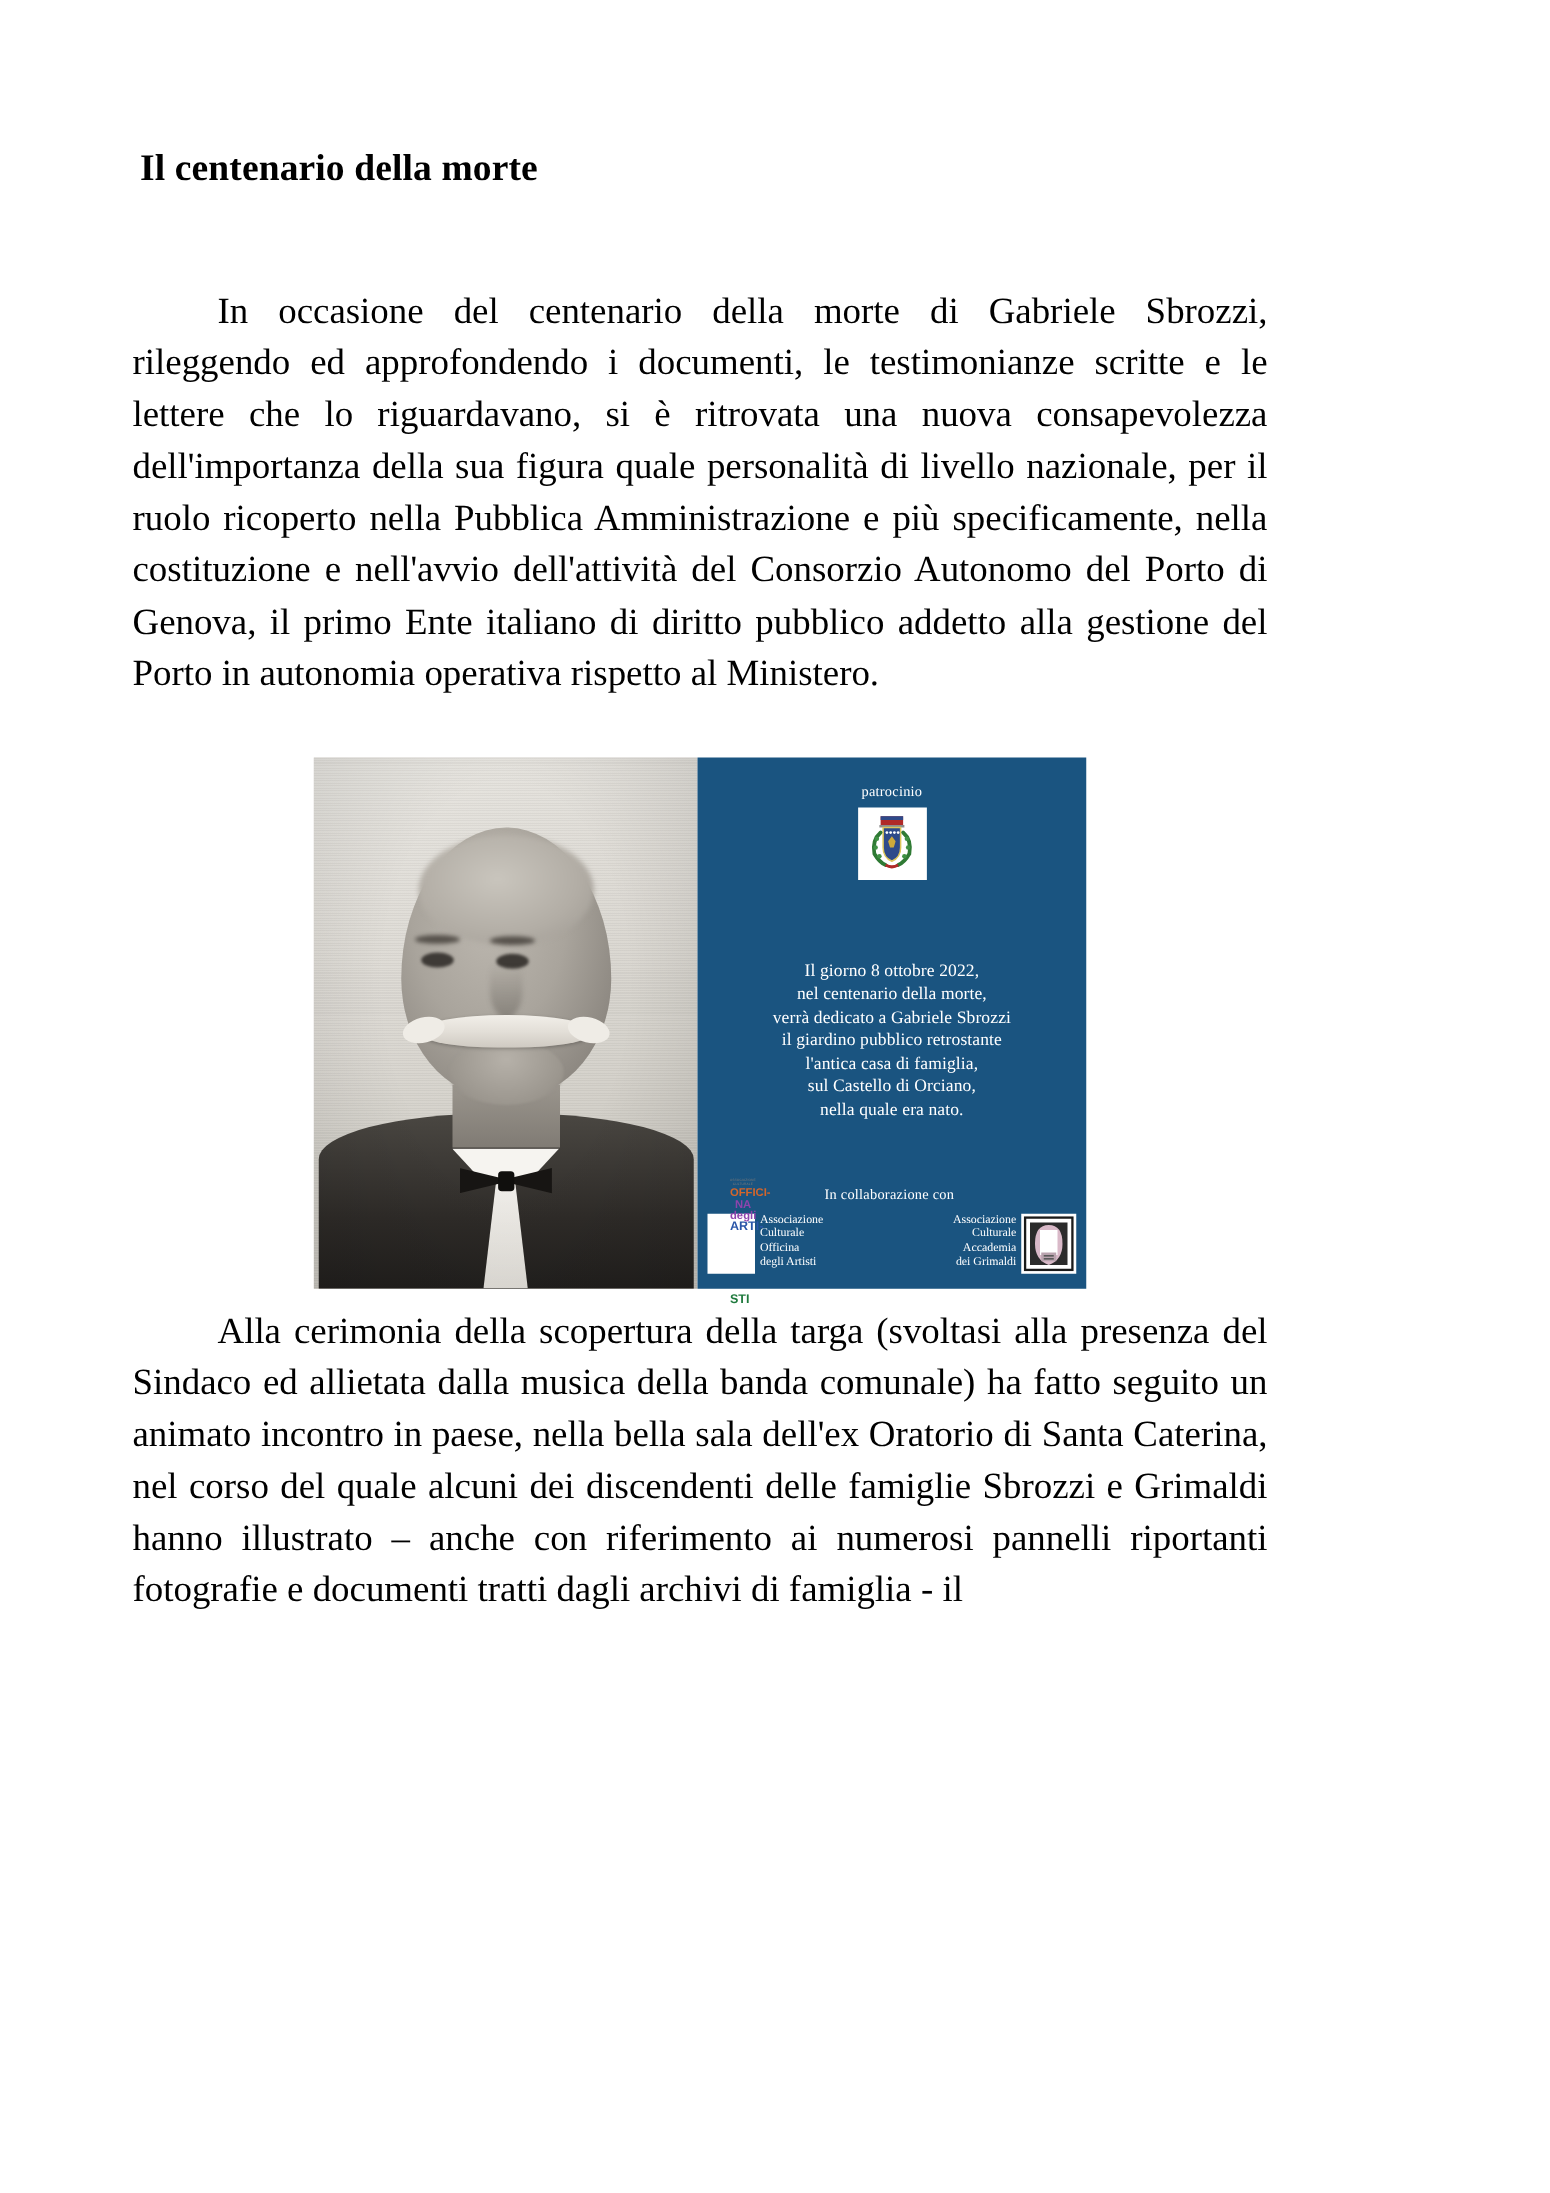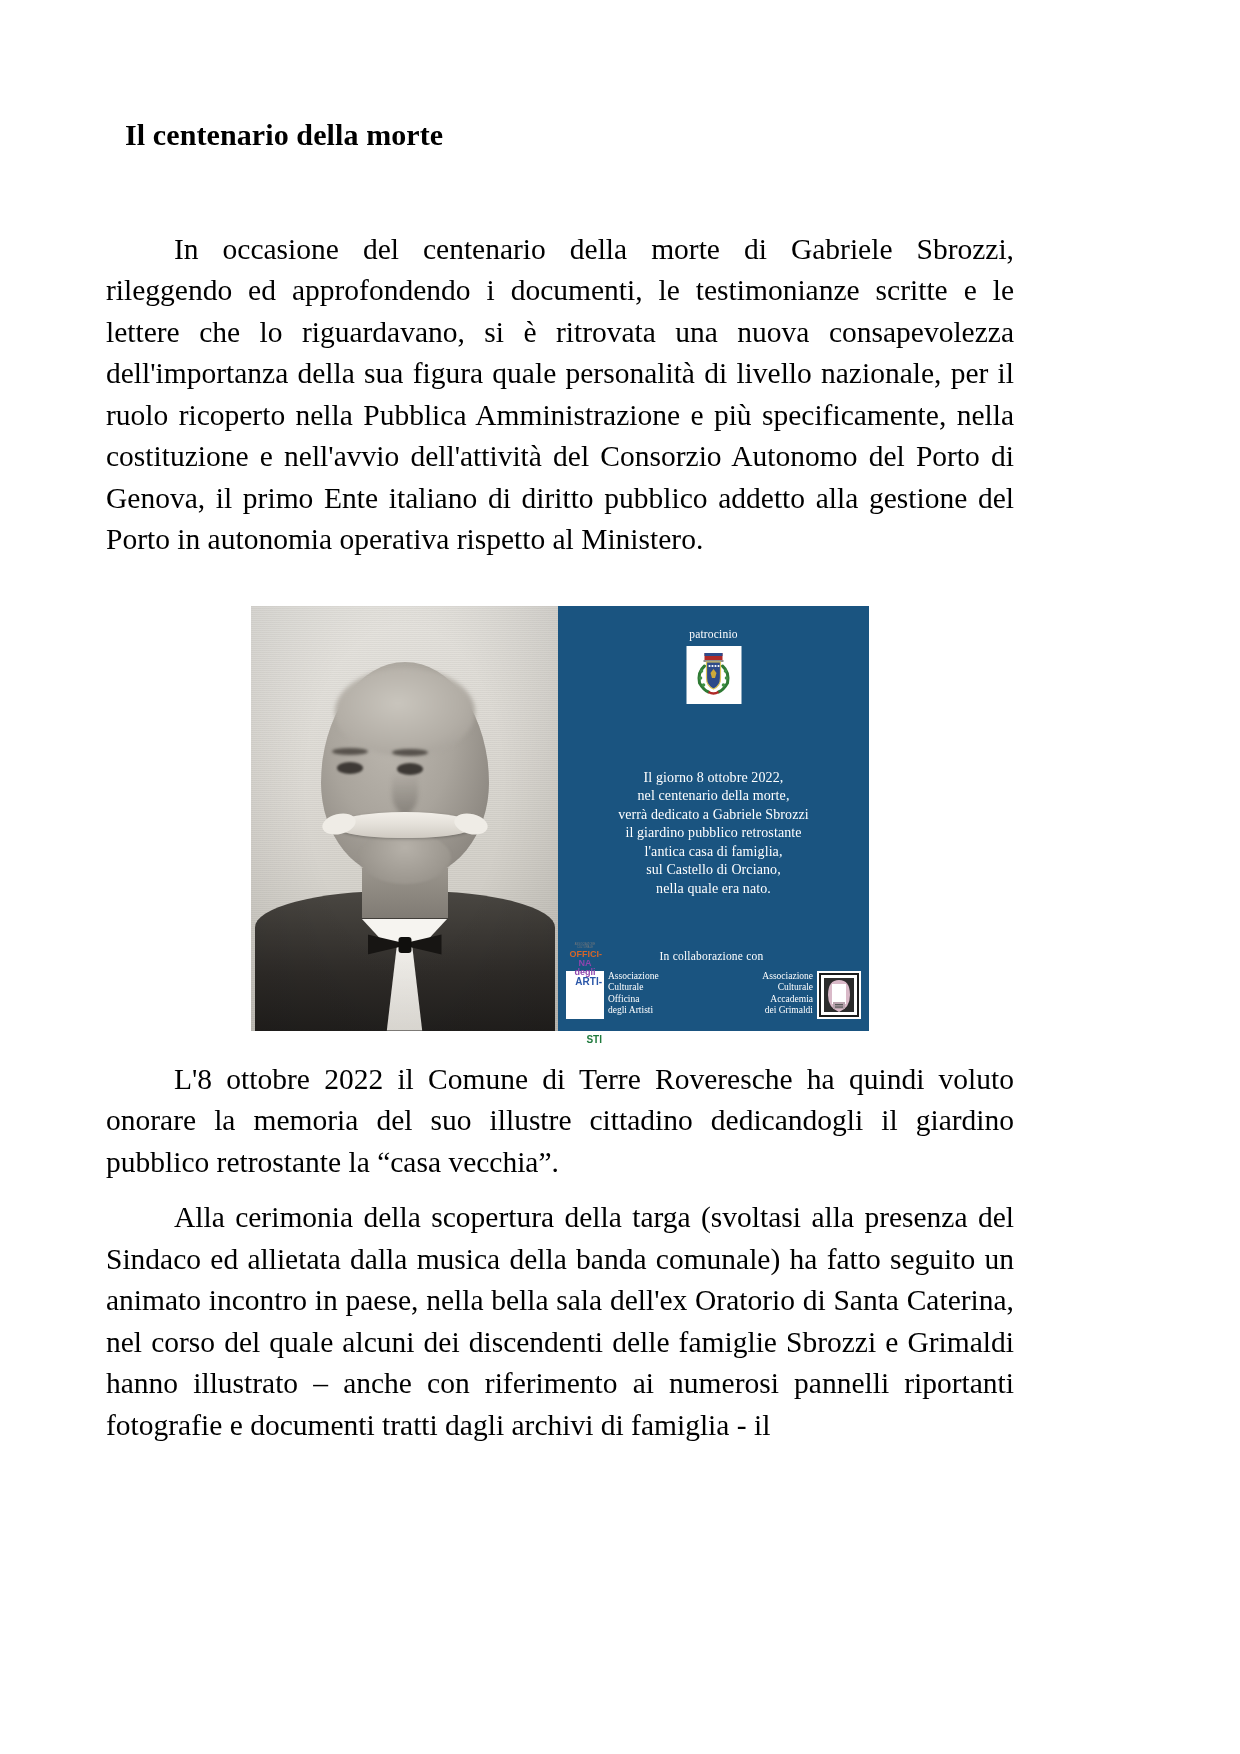--- a/index.html
+++ b/index.html
@@ -19,21 +19,21 @@
   .content{
     position:absolute;
     left:106px;
     top:118px;
     width:908px;
   }
   h1.title{
     font-size:30px;
     font-weight:bold;
     letter-spacing:0.1px;
-    margin:0 0 0 19px;
+    margin:0 0 0 6px;
     line-height:1.15;
   }
   .para{
     font-size:29.5px;
     line-height:41.5px;
     text-align:justify;
     text-justify:inter-word;
     text-indent:68px;
     margin:0;
     hyphens:none;
@@ -258,22 +258,22 @@
     display:flex;
     align-items:flex-start;
     justify-content:space-between;
   }
   .logo-block{display:flex;align-items:flex-start;gap:4px;}
   .logo-officina{
     width:38px;height:48px;
     background:#ffffff;
     display:flex;flex-direction:column;
     justify-content:center;
-    align-items:flex-end;
-    padding:1px 2px;
+    align-items:flex-start;
+    padding:1px 18px;
     box-sizing:border-box;
     line-height:1;
     font-family:"Liberation Sans","DejaVu Sans",sans-serif;
   }
   .lo-top{font-size:2.6px;color:#7a7a7a;letter-spacing:0.1px;}
   .lo-l1{font-size:9px;font-weight:bold;color:#d4662a;}
   .lo-l2{font-size:9px;font-weight:bold;color:#8e44ad;}
   .lo-l3{font-size:10px;font-weight:bold;color:#2a56a8;}
   .lo-l4{font-size:10px;font-weight:bold;color:#1f7a3d;margin-top:48px;}
   .logo-text{
@@ -411,20 +411,19 @@
                 </svg>
               </div>
             </div>
 
           </div>
 
         </div>
       </div>
     </div>
 
-    <p class="para p2">L'8 ottobre 2022 il Comune di Terre Roveresche ha quindi voluto onorare la memoria del suo illustre cittadino dedicandogli il giardino pubblico retrostante la “casa vecchia”.</p>
 
     <p class="para p3">Alla cerimonia della scopertura della targa (svoltasi alla presenza del Sindaco ed allietata dalla musica della banda comunale) ha fatto seguito un animato incontro in paese, nella bella sala dell'ex Oratorio di Santa Caterina, nel corso del quale alcuni dei discendenti delle famiglie Sbrozzi e Grimaldi hanno illustrato – anche con riferimento ai numerosi pannelli riportanti fotografie e documenti tratti dagli archivi di famiglia - il</p>
 
   </div>
 
 
 </div>
 
 </body></html>

